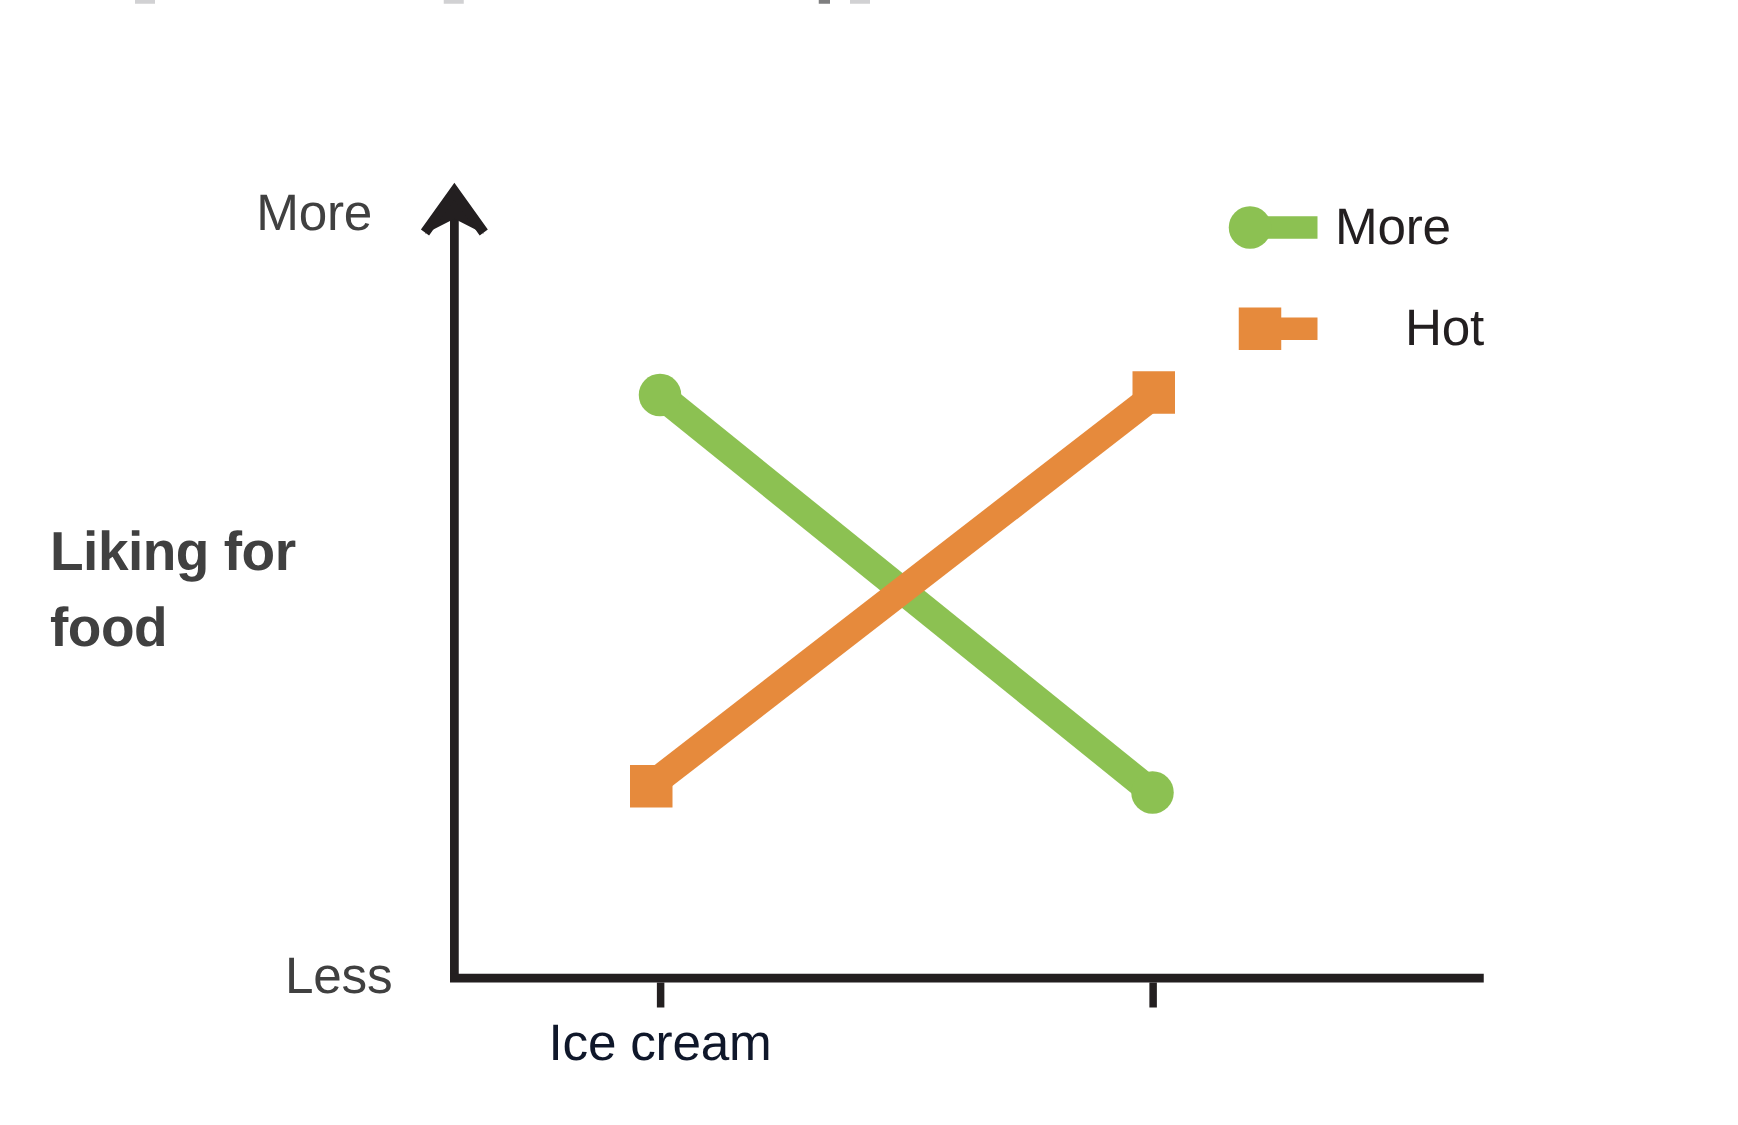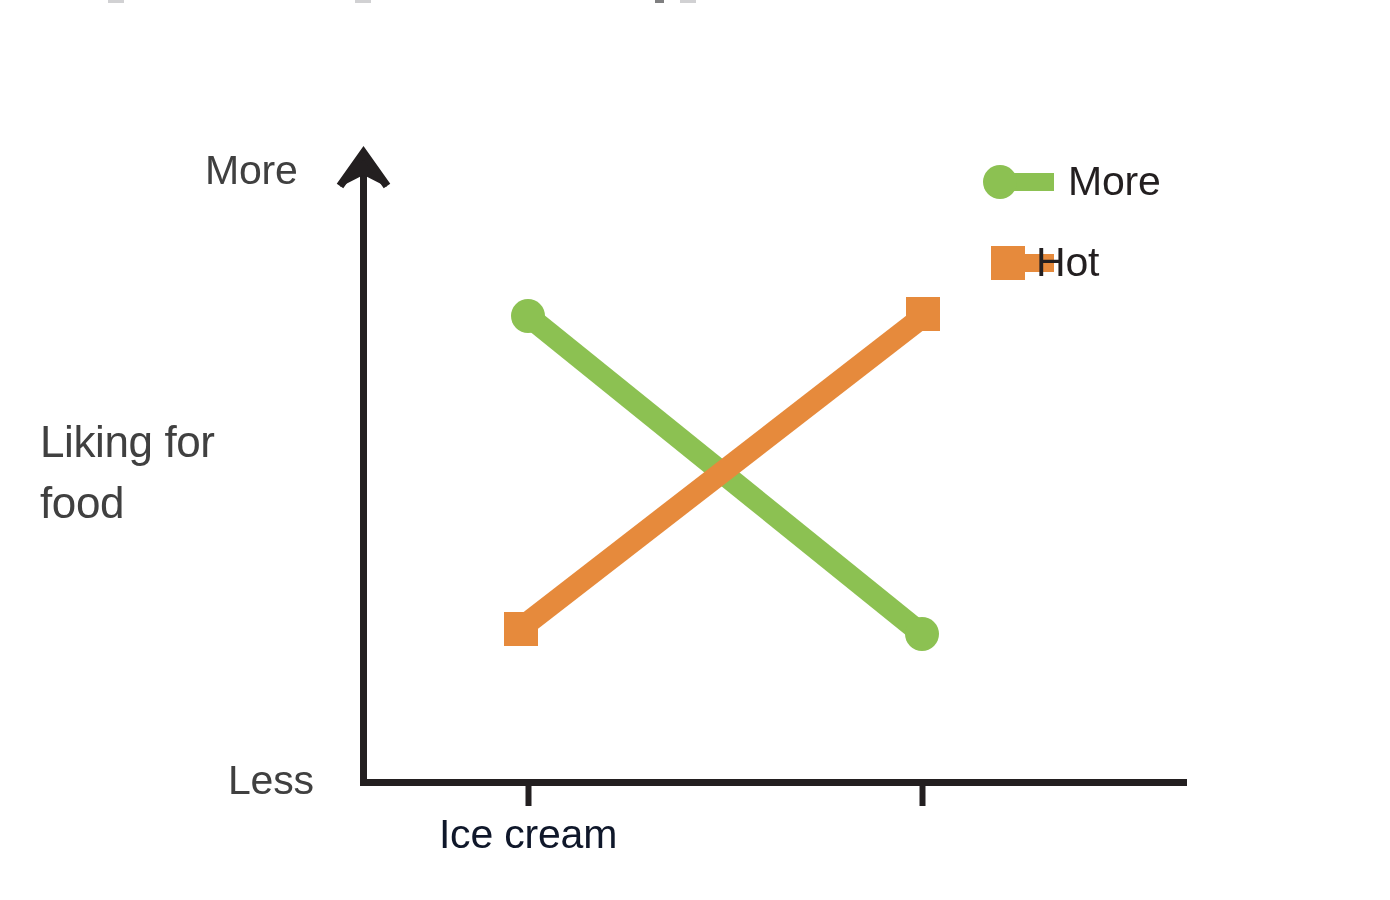--- a/index.html
+++ b/index.html
@@ -39,21 +39,21 @@
     white-space: pre;
     color: #404040;
     font-family: "Liberation Sans", sans-serif;
   }
 
   #y-axis-title {
     left: 40px;
     top: 412px;
     width: 300px;
     font-size: 44px;
-    font-weight: normal;
+    font-weight: bold;
     line-height: 1.38;
     letter-spacing: -0.4px;
   }
 
   #y-top-label {
     left: 205px;
     top: 147px;
     font-size: 41px;
     font-weight: 400;
     letter-spacing: -0.2px;
@@ -84,21 +84,21 @@
   .legend-label {
     position: absolute;
     font-size: 41px;
     font-weight: 400;
     letter-spacing: -0.2px;
     white-space: pre;
     color: #231f20;
     font-family: "Liberation Sans", sans-serif;
   }
   #legend-label-0 { left: 1068px; top: 158px; }
-  #legend-label-1 { left: 1036px; top: 239px; }
+  #legend-label-1 { left: 1124px; top: 239px; }
 
   .top-artifact {
     position: absolute;
     top: 0;
     height: 3px;
     background: #b9b9bb;
     opacity: 0.65;
   }
 </style>
 </head>

